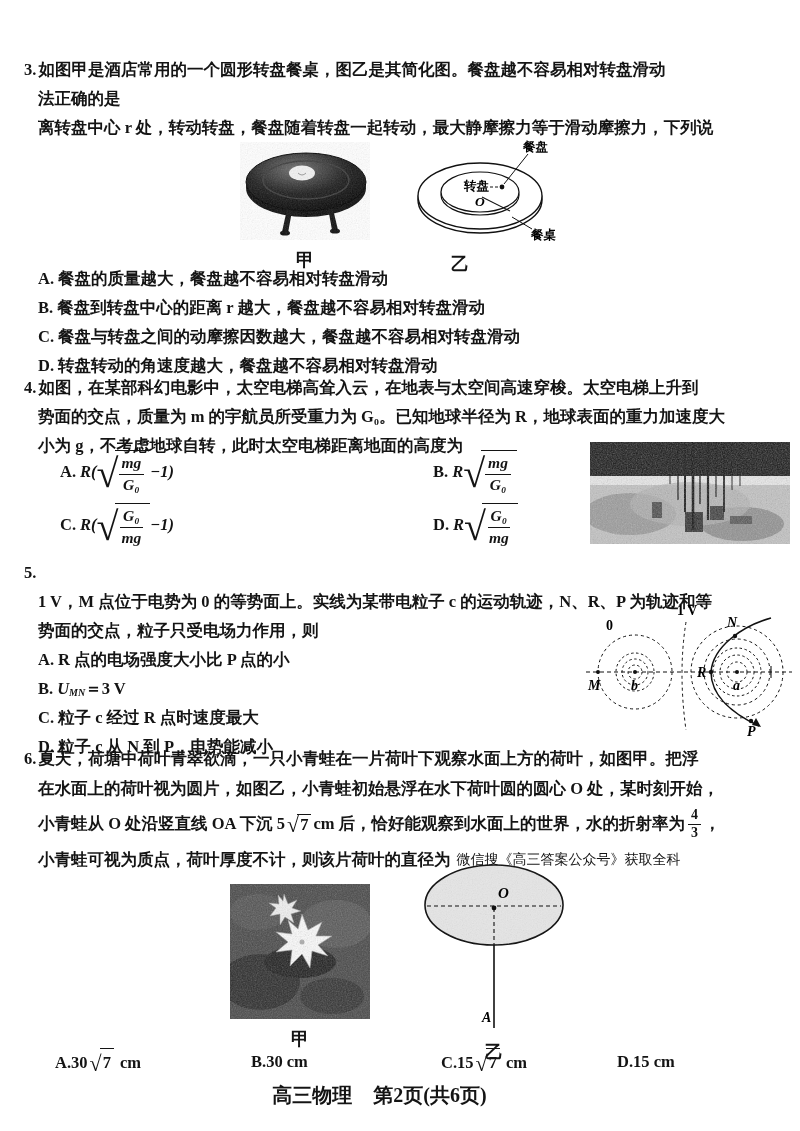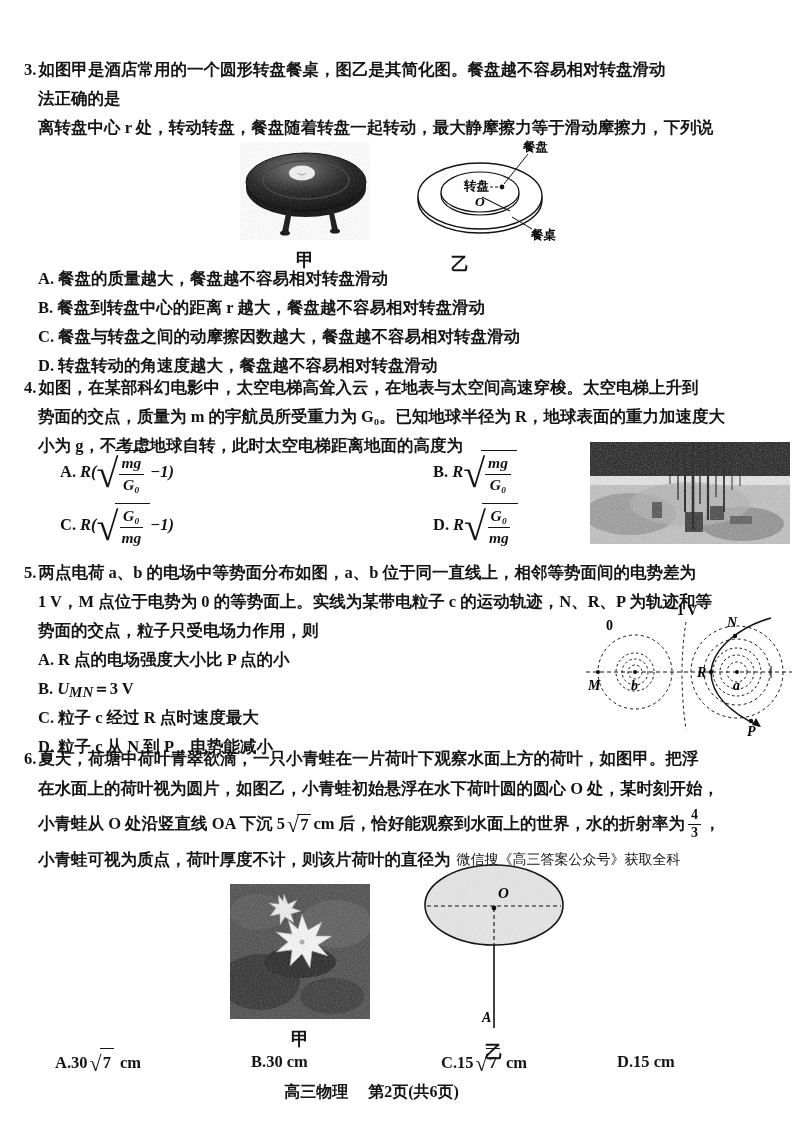--- a/index.html
+++ b/index.html
@@ -20,31 +20,31 @@
   .sqrt .rad{font-style:normal;font-size:40px;font-weight:400;line-height:1;margin-right:-4px;transform:translateY(2px);}
   .sqrt .cont{border-top:1.6px solid #141414;padding:2px 6px 0 4px;}
   .frac{display:inline-flex;flex-direction:column;align-items:center;line-height:1.2;font-size:15.5px;}
   .frac .fnum{border-bottom:1.4px solid #141414;padding:0 3px 1px;}
   .frac .fden{padding:1px 3px 0;}
   .sqrt-sm{display:inline-flex;align-items:center;margin:0 2px;}
   .sqrt-sm .rad{font-style:normal;font-size:22px;font-weight:400;line-height:1;margin-right:-2px;transform:translateY(1px);}
   .sqrt-sm .cont{border-top:1.3px solid #141414;padding:0 3px;font-style:normal;}
   .frac-inline{display:inline-flex;flex-direction:column;align-items:center;font-size:14px;line-height:1.15;margin:0 3px;}
   .frac-inline .fnum{border-bottom:1.2px solid #141414;padding:0 3px;}
-  .subvar{font-size:15px;font-style:italic;transform:translateY(4px);display:inline-block;}
+  .subvar{font-size:10px;font-style:italic;transform:translateY(4px);display:inline-block;}
   
   .q4grid{position:absolute;top:447px;left:24px;width:754px;height:106px;}
   .q4opt{position:absolute;display:flex;align-items:center;height:50px;}
   .q4opt .olabel{margin-right:4px;}
   
   .q6line{display:flex;align-items:center;padding-left:14px;}
   .q6line.first{padding-left:0;}
   .watermark{font-size:14px;font-weight:500;margin-left:6px;letter-spacing:0;}
   .unit{margin-left:4px;font-style:normal;}
-  .footer{position:absolute;top:1082px;left:3px;width:737px;text-align:center;font-size:16px;}
+  .footer{position:absolute;top:1082px;left:11px;width:737px;text-align:center;font-size:20px;}
   .footer span{margin:0 8px;}
   .q6optrow{position:absolute;top:1048px;left:24px;width:754px;height:30px;}
   .q6opt{position:absolute;display:flex;align-items:center;line-height:28px;}
 </style>
 </head>
 <body>
 
 <svg width="0" height="0" style="position:absolute" aria-hidden="true">
   <defs>
     <filter id="grain" x="0%" y="0%" width="100%" height="100%">
@@ -210,21 +210,20 @@
         <line x1="142" y1="0" x2="142" y2="48" stroke="#0e0e0e" stroke-width="1"></line>
         <line x1="150" y1="0" x2="150" y2="44" stroke="#0e0e0e" stroke-width="1"></line>
         <rect width="200" height="102" filter="url(#grain)" opacity="0.45"></rect>
       </svg>
     </div>
   </div>
 
   <div class="block" style="top:558px">
     <div class="qline">
       <span class="qnum">5.</span>
-      <span>两点电荷 a、b 的电场中等势面分布如图，a、b 位于同一直线上，相邻等势面间的电势差为</span>
     </div>
     <div class="cont-line">1 V，M 点位于电势为 0 的等势面上。实线为某带电粒子 c 的运动轨迹，N、R、P 为轨迹和等</div>
     <div class="cont-line">势面的交点，粒子只受电场力作用，则</div>
     <div style="width:540px">
       <div class="opt">
           <span class="olabel">A.</span>
           <span>R 点的电场强度大小比 P 点的小</span>
         </div>
       <div class="opt">
           <span class="olabel">B.</span>

